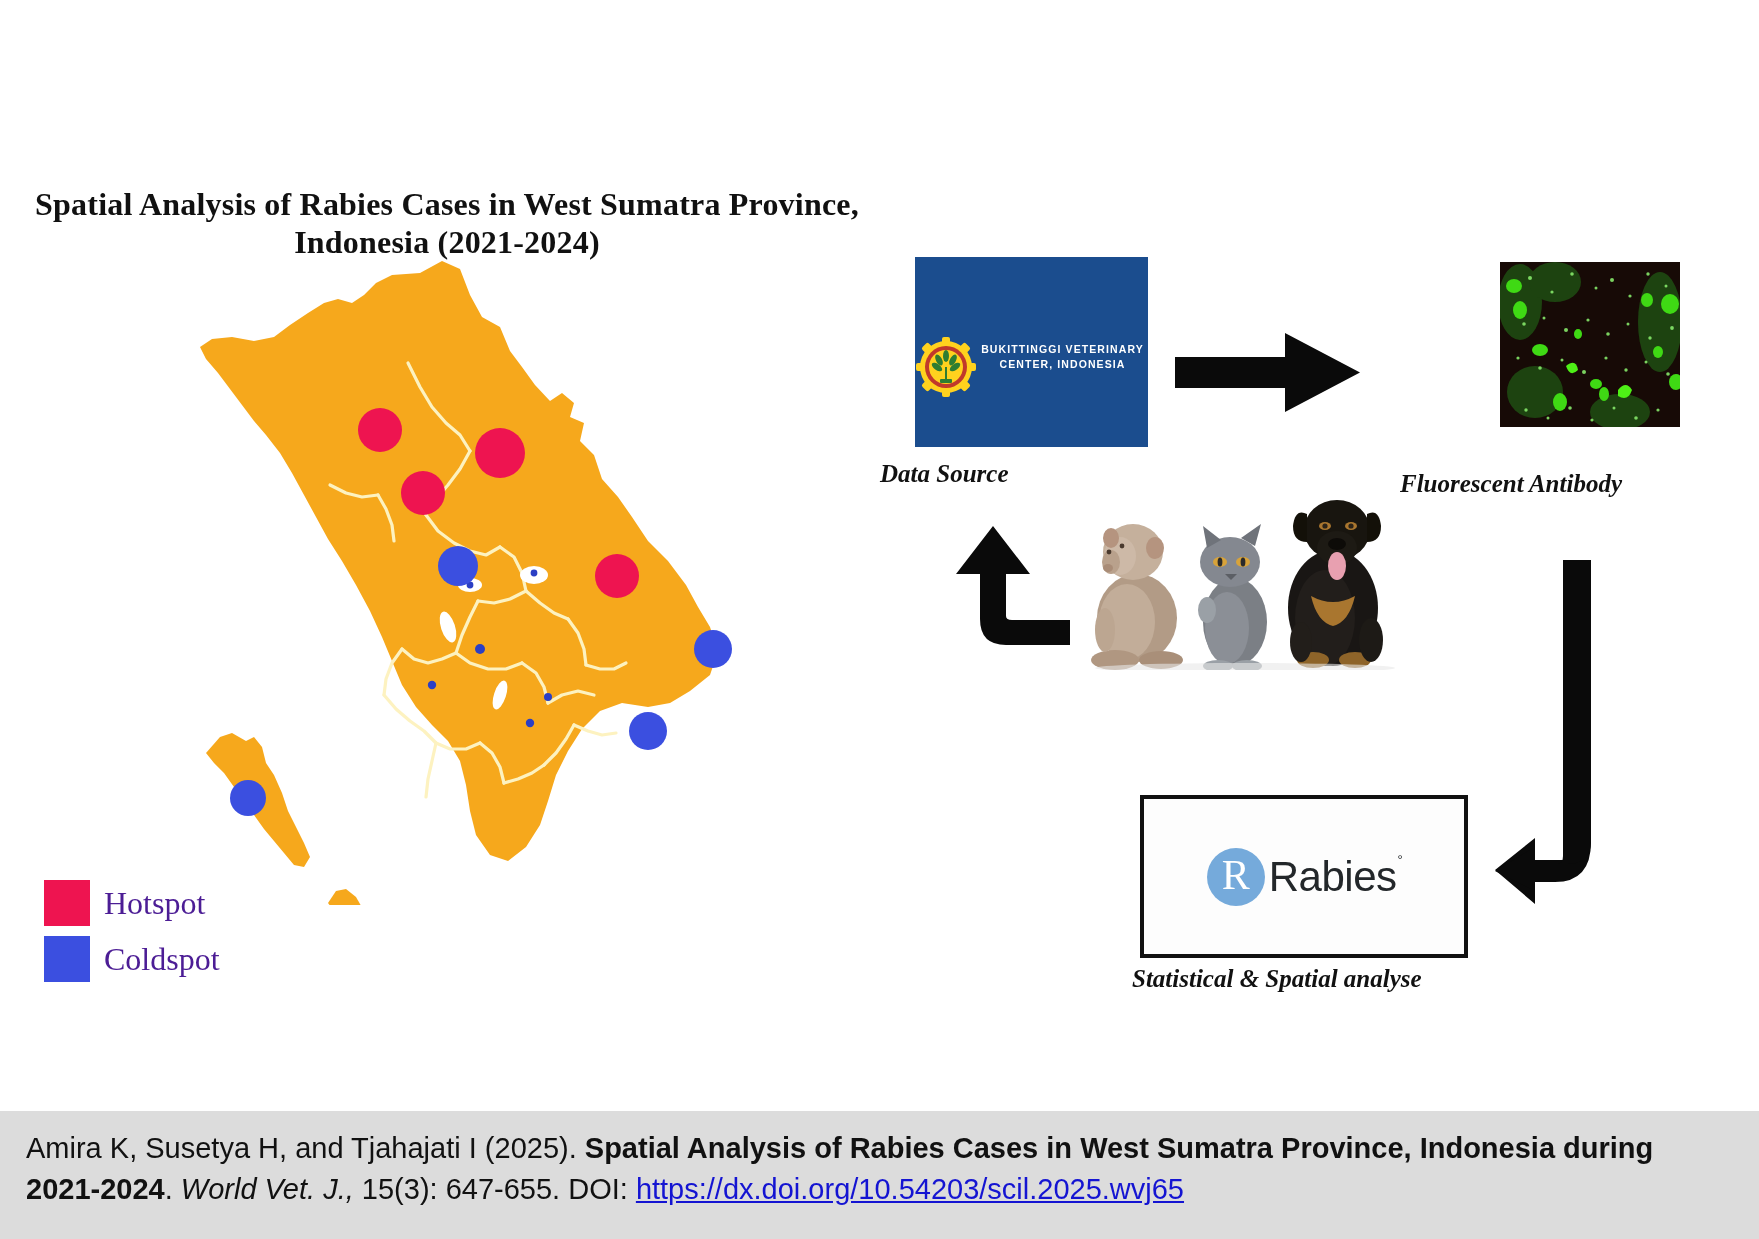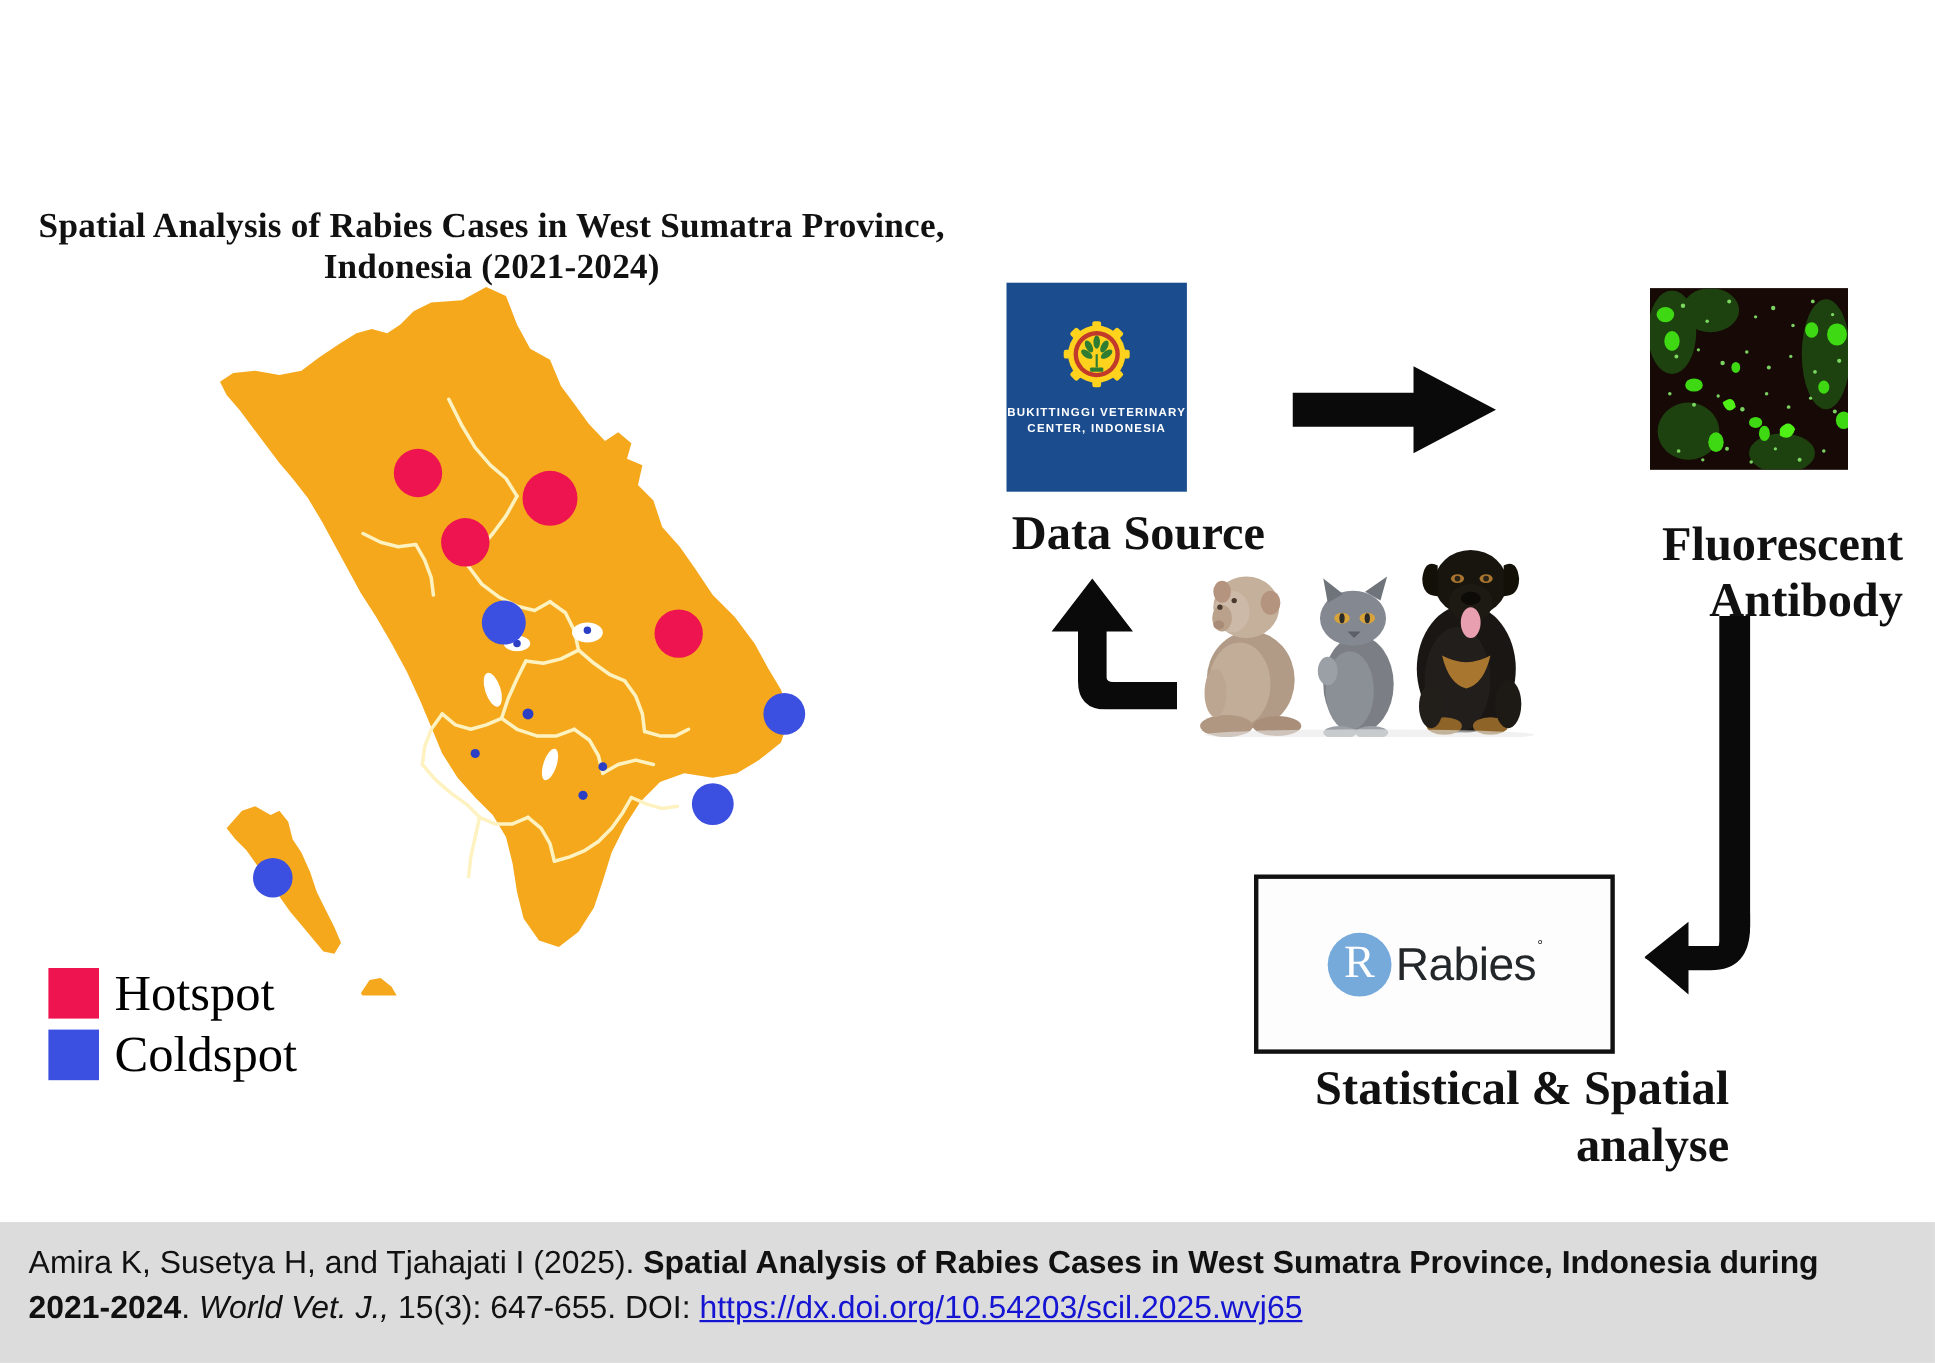--- a/index.html
+++ b/index.html
@@ -22,40 +22,40 @@
   }
   .map-wrap{position:absolute;left:170px;top:255px;width:600px;height:650px;}
   .map-wrap svg{display:block;width:100%;height:100%;}
 
   
   .legend{position:absolute;left:44px;top:880px;}
   .legend-row{display:flex;align-items:center;margin-bottom:10px;}
   .legend-swatch{width:46px;height:46px;display:block;margin-right:14px;}
   .legend-label{
     font-family:"Liberation Serif", serif;
-    font-size:46px;color:#000000;line-height:1;
+    font-size:32px;color:#4c1d95;line-height:1;
   }
 
   
   .logo-box{
-    position:absolute;left:915px;top:257px;width:164px;height:190px;
-    background:#1b4d8e;display:flex;flex-direction:column;
+    position:absolute;left:915px;top:257px;width:233px;height:190px;
+    background:#1b4d8e;display:flex;flex-direction:row;
     align-items:center;justify-content:flex-start;
   }
   .logo-emblem{margin-top:34px;}
   .logo-text{
     margin-top:10px;width:100%;text-align:center;
     font-family:"Liberation Sans", sans-serif;
     font-size:10.5px;font-weight:700;color:#ffffff;
     letter-spacing:1.1px;line-height:1.45;
   }
   .cap{
-    position:absolute;text-align:right;
+    position:absolute;text-align:left;
     font-family:"Liberation Serif", serif;
-    font-size:44px;font-weight:700;color:#111;line-height:1.15;
+    font-size:25px;font-weight:700;color:#111;line-height:1.15;font-style:italic;
   }
   .cap-data{left:880px;top:460px;width:270px;}
   .cap-fat{left:1400px;top:470px;width:330px;}
   .cap-stat{left:1132px;top:965px;width:440px;}
 
   .arrow-right{position:absolute;left:1175px;top:330px;width:185px;height:85px;}
   .arrow-j{position:absolute;left:1495px;top:560px;width:190px;height:345px;}
   .arrow-l{position:absolute;left:950px;top:520px;width:120px;height:125px;}
 
   .fat-img{

